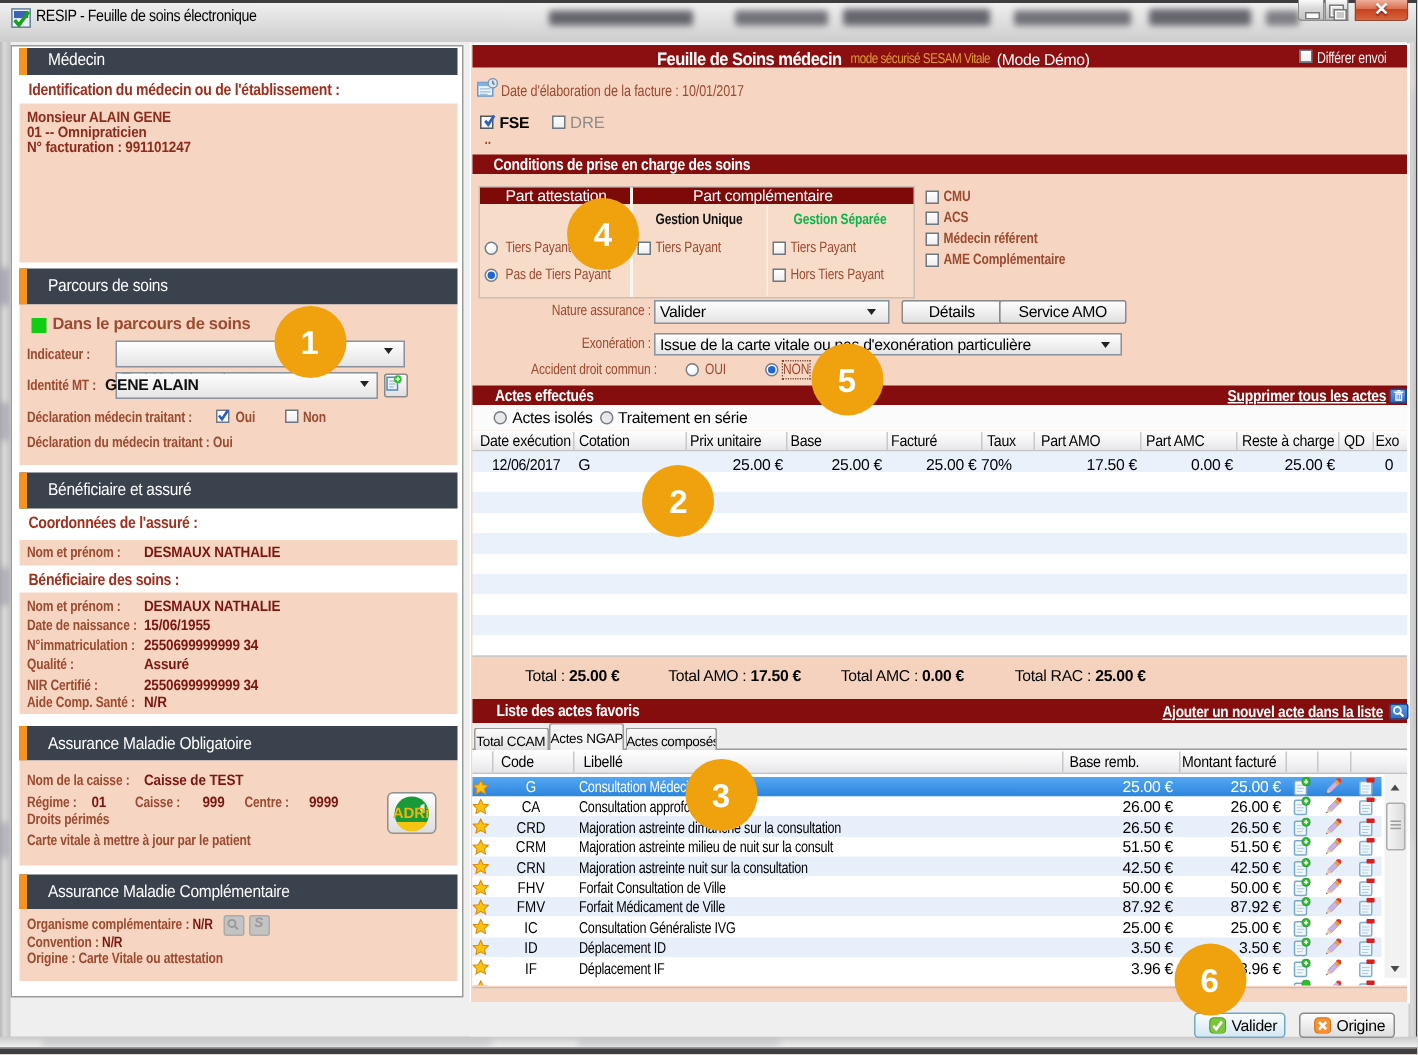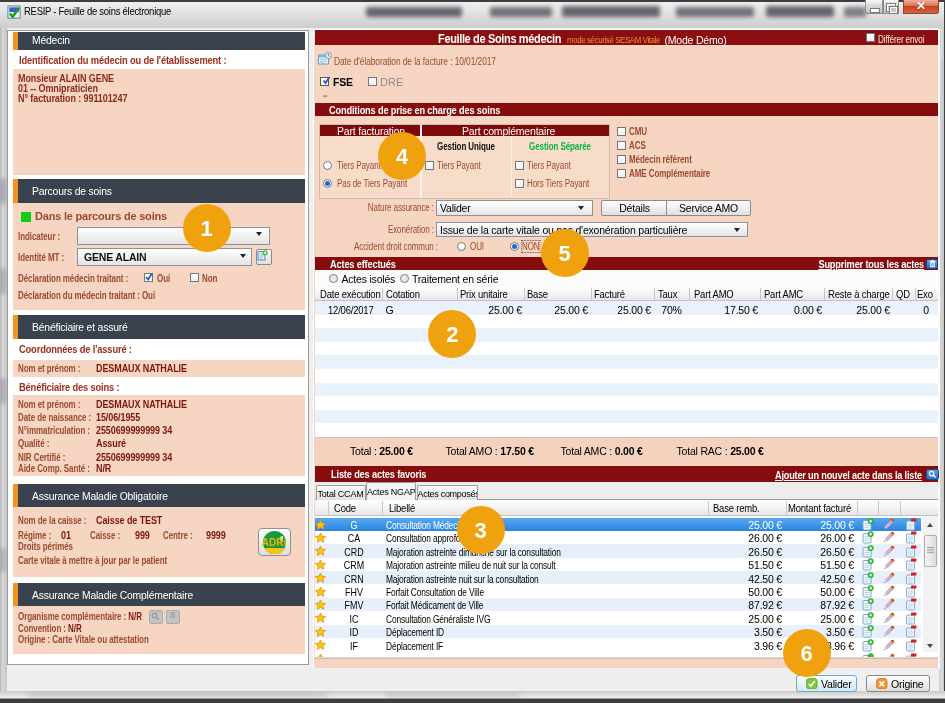--- a/index.html
+++ b/index.html
@@ -80,21 +80,21 @@
 <div class="a" style="left:32px;top:185px;color:#FFF;font-size:11.5px;letter-spacing:-0.2px;transform:scaleX(.9);transform-origin:0 50%;white-space:nowrap">Parcours de soins</div>
 <div class="a" style="left:13px;top:203px;width:292px;height:107px;background:#F6D6C2"></div>
 <div class="a" style="left:21px;top:211.5px;width:10px;height:10px;background:#12CE12"></div>
 <div class="a" style="left:35px;top:209.5px;font-weight:bold;font-size:11px;letter-spacing:-0.2px;color:#9C4A30">Dans le parcours de soins</div>
 <div class="a lb" style="left:18px;top:230.5px">Indicateur :</div>
 <div class="a combo" style="left:77px;top:226.5px;width:191px;height:16.5px"></div>
 <div class="a" style="left:81px;top:247px;font-weight:normal;font-size:10.5px;letter-spacing:-0.2px;color:#111">T - Médecin traitant</div>
 <div class="a arr" style="left:256px;top:232px"></div>
 <div class="a lb" style="left:18px;top:251.5px">Identité MT :</div>
 <div class="a combo" style="left:77px;top:247.5px;width:173px;height:16px"></div>
-<div class="a" style="left:84px;top:250.5px;font-weight:bold;font-size:10.5px;letter-spacing:-0.2px;color:#111">GENE ALAIN</div>
+<div class="a" style="left:70px;top:250.5px;font-weight:bold;font-size:10.5px;letter-spacing:-0.2px;color:#111">GENE ALAIN</div>
 <div class="a arr" style="left:240px;top:253.5px"></div>
 <div class="a btn" style="left:255.5px;top:248.5px;width:14px;height:14px"></div>
 <svg class="a" style="left:257px;top:250px" width="11" height="11" viewBox="0 0 11 11">
 <rect x="1" y="1.5" width="7" height="8.5" fill="#EAF2FA" stroke="#5588BB" stroke-width="1"></rect>
 <path d="M2.5 4h4M2.5 6h4M2.5 8h3" stroke="#88AACC" stroke-width=".8"></path>
 <circle cx="8.2" cy="2.8" r="2.6" fill="#2FBF2F"></circle>
 <path d="M8.2 1.4v2.8M6.8 2.8h2.8" stroke="#FFF" stroke-width="1"></path>
 </svg>
 <div class="a lb" style="left:18px;top:272.5px">Déclaration médecin traitant :</div>
 <div class="a cb" style="left:143.5px;top:273px;background:#FFF"></div>
@@ -191,21 +191,21 @@
 <div class="a cb" style="left:367.5px;top:76.5px"></div>
 <div class="a" style="left:380px;top:75.5px;font-size:11px;color:#8C8C8C">DRE</div>
 <div class="a lb" style="left:323px;top:88px">..</div>
 
 <div class="a rbar" style="left:314.5px;top:103px;width:623px;height:12.5px"></div>
 <div class="a wt" style="left:328.5px;top:103.5px">Conditions de prise en charge des soins</div>
 
 <div class="a" style="left:318.5px;top:123.5px;width:291.5px;height:75.5px;background:#F8DCCA;border:1px solid #C9BDB4;box-sizing:border-box"></div>
 <div class="a" style="left:319.5px;top:124.5px;width:100px;height:11.5px;background:#7E0909"></div>
 <div class="a" style="left:421px;top:124.5px;width:188px;height:11.5px;background:#7E0909"></div>
-<div class="a" style="left:337px;top:124.5px;color:#FFF;font-size:10.5px;letter-spacing:-0.2px;white-space:nowrap">Part facturation</div>
+<div class="a" style="left:337px;top:124.5px;color:#FFF;font-size:10.5px;letter-spacing:-0.2px;white-space:nowrap">Part attestation</div>
 <div class="a" style="left:462px;top:124.5px;color:#FFF;font-size:10.5px;letter-spacing:-0.2px;white-space:nowrap">Part complémentaire</div>
 <div class="a" style="left:420px;top:124.5px;width:1.5px;height:73px;background:#FDF4EE"></div>
 <div class="a" style="left:510.5px;top:137px;width:1.5px;height:60px;background:#FDF4EE"></div>
 <div class="a rd" style="left:323px;top:161px"></div>
 <div class="a lb" style="left:336.5px;top:159.5px;font-weight:normal">Tiers Payant</div>
 <div class="a rd" style="left:323px;top:179px"></div>
 <div class="a" style="left:325px;top:181px;width:5px;height:5px;background:#1F66D6;border-radius:50%"></div>
 <div class="a lb" style="left:336.5px;top:177.5px;font-weight:normal">Pas de Tiers Payant</div>
 <div class="a" style="left:421px;top:141px;width:90px;text-align:center;font-weight:bold;font-size:10px;letter-spacing:-0.1px;color:#111;transform:scaleX(.8)">Gestion Unique</div>
 <div class="a cb" style="left:424.5px;top:161px"></div>
@@ -281,21 +281,21 @@
 <div class="a" style="left:823.5px;top:287.5px;width:1px;height:12.5px;background:#C8C8CC"></div>
 <div class="a" style="left:892px;top:287.5px;width:1px;height:12.5px;background:#C8C8CC"></div>
 <div class="a" style="left:915px;top:287.5px;width:1px;height:12.5px;background:#C8C8CC"></div>
 
 <div class="a" style="left:314.5px;top:301px;width:623px;height:136px;background:repeating-linear-gradient(180deg,#E9F1FB 0px,#E9F1FB 13.6px,#FFFFFF 13.6px,#FFFFFF 27.2px)"></div>
 <div class="a blk" style="left:328px;top:303.5px;transform:scaleX(.9);transform-origin:0 50%">12/06/2017</div>
 <div class="a blk" style="left:385.5px;top:303.5px">G</div>
 <div class="a blk" style="left:422px;top:303.5px;width:100px;text-align:right">25.00 €</div>
 <div class="a blk" style="left:488px;top:303.5px;width:100px;text-align:right">25.00 €</div>
 <div class="a blk" style="left:551px;top:303.5px;width:100px;text-align:right">25.00 €</div>
-<div class="a blk" style="left:654px;top:303.5px;width:35px;text-align:center">70%</div>
+<div class="a blk" style="left:654px;top:303.5px;width:35px;">70%</div>
 <div class="a blk" style="left:658px;top:303.5px;width:100px;text-align:right">17.50 €</div>
 <div class="a blk" style="left:722px;top:303.5px;width:100px;text-align:right">0.00 €</div>
 <div class="a blk" style="left:790px;top:303.5px;width:100px;text-align:right">25.00 €</div>
 <div class="a blk" style="left:915px;top:303.5px;width:22px;text-align:center">0</div>
 
 <div class="a" style="left:314.5px;top:437px;width:623px;height:29px;background:#F5D2BE;border-top:1px solid #C8C8C8;box-sizing:border-box"></div>
 <div class="a blk" style="left:350px;top:445px">Total : <b>25.00 €</b></div>
 <div class="a blk" style="left:445.5px;top:445px">Total AMO : <b>17.50 €</b></div>
 <div class="a blk" style="left:560.5px;top:445px">Total AMC : <b>0.00 €</b></div>
 <div class="a blk" style="left:676.5px;top:445px">Total RAC : <b>25.00 €</b></div>

